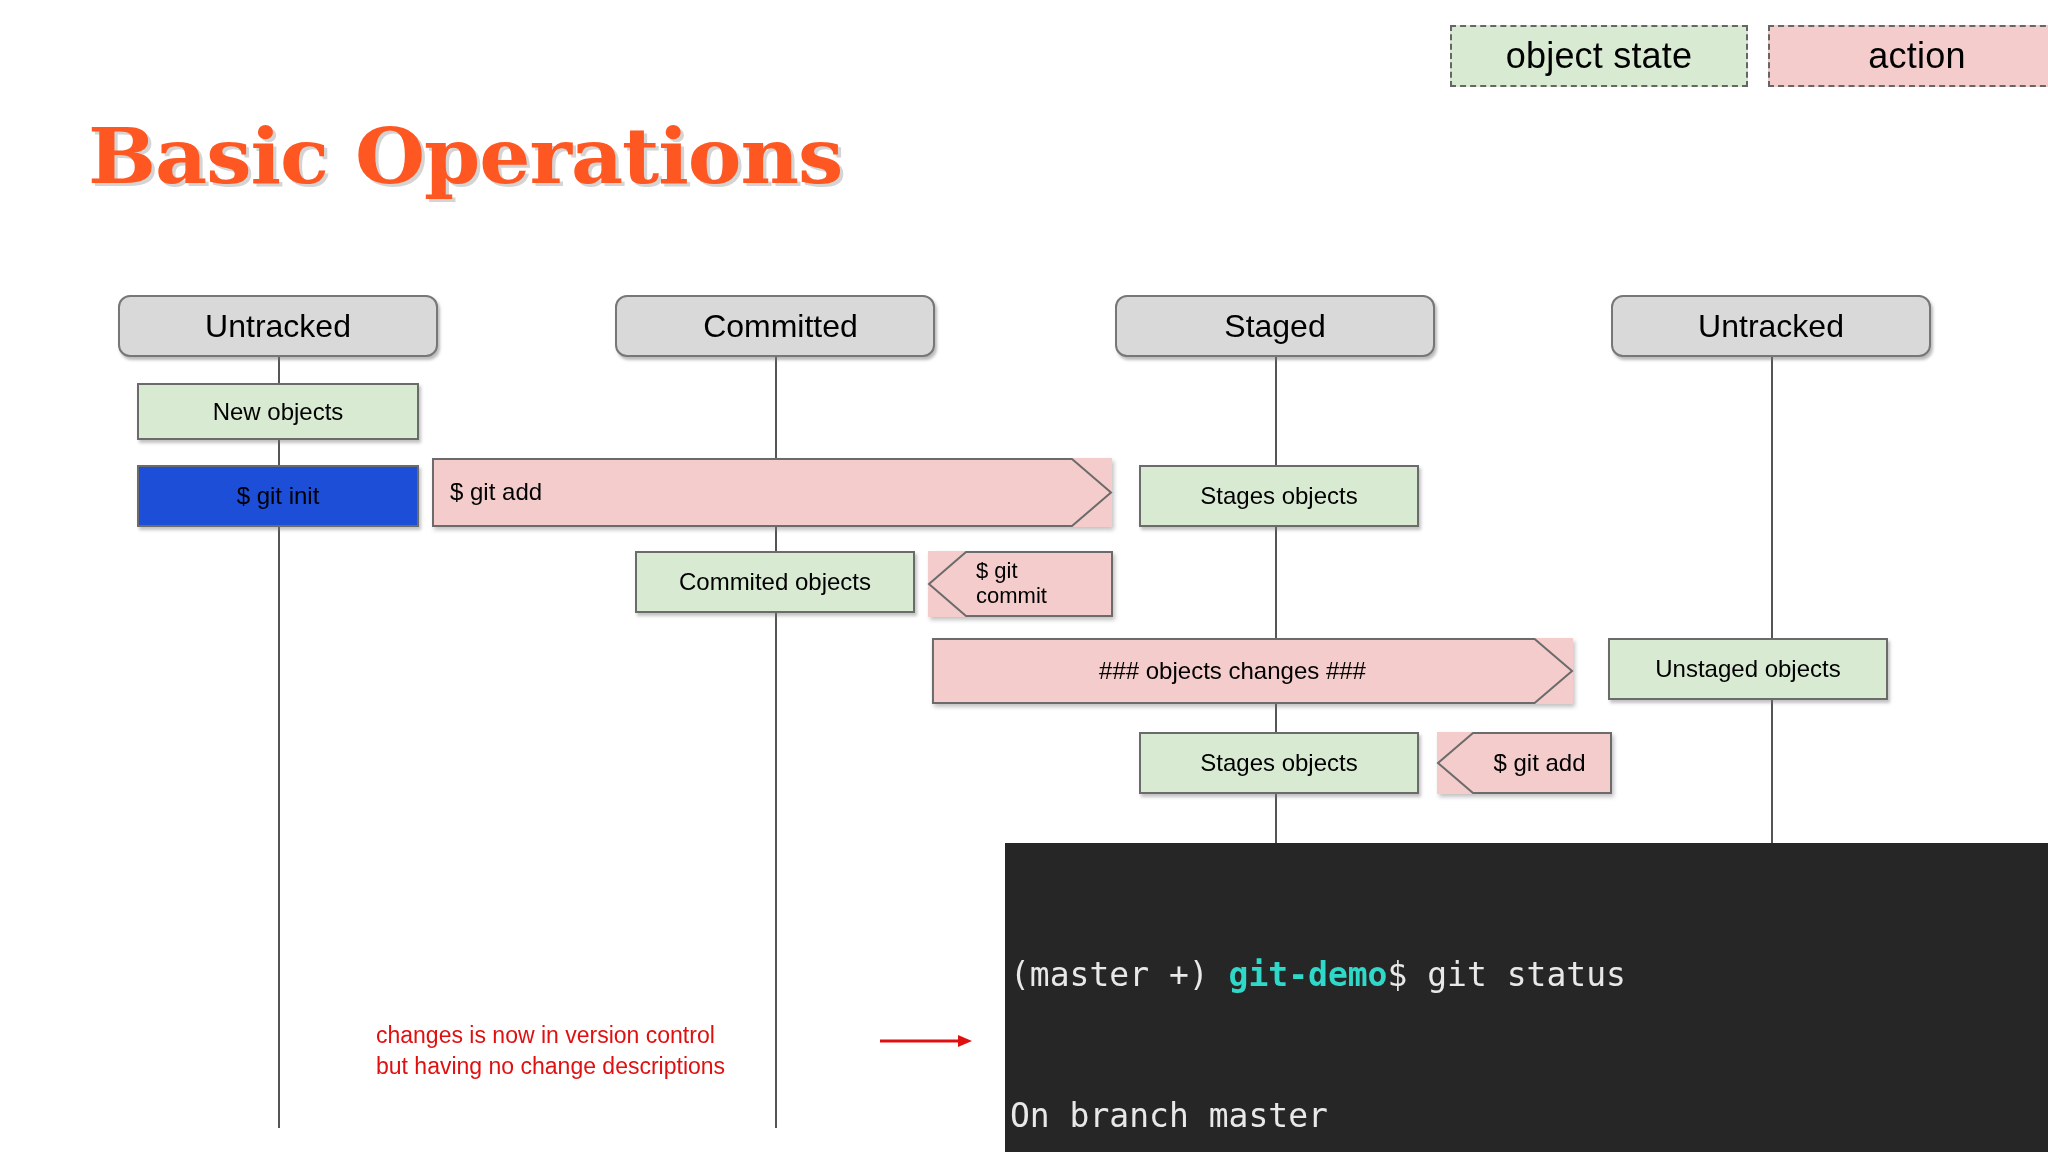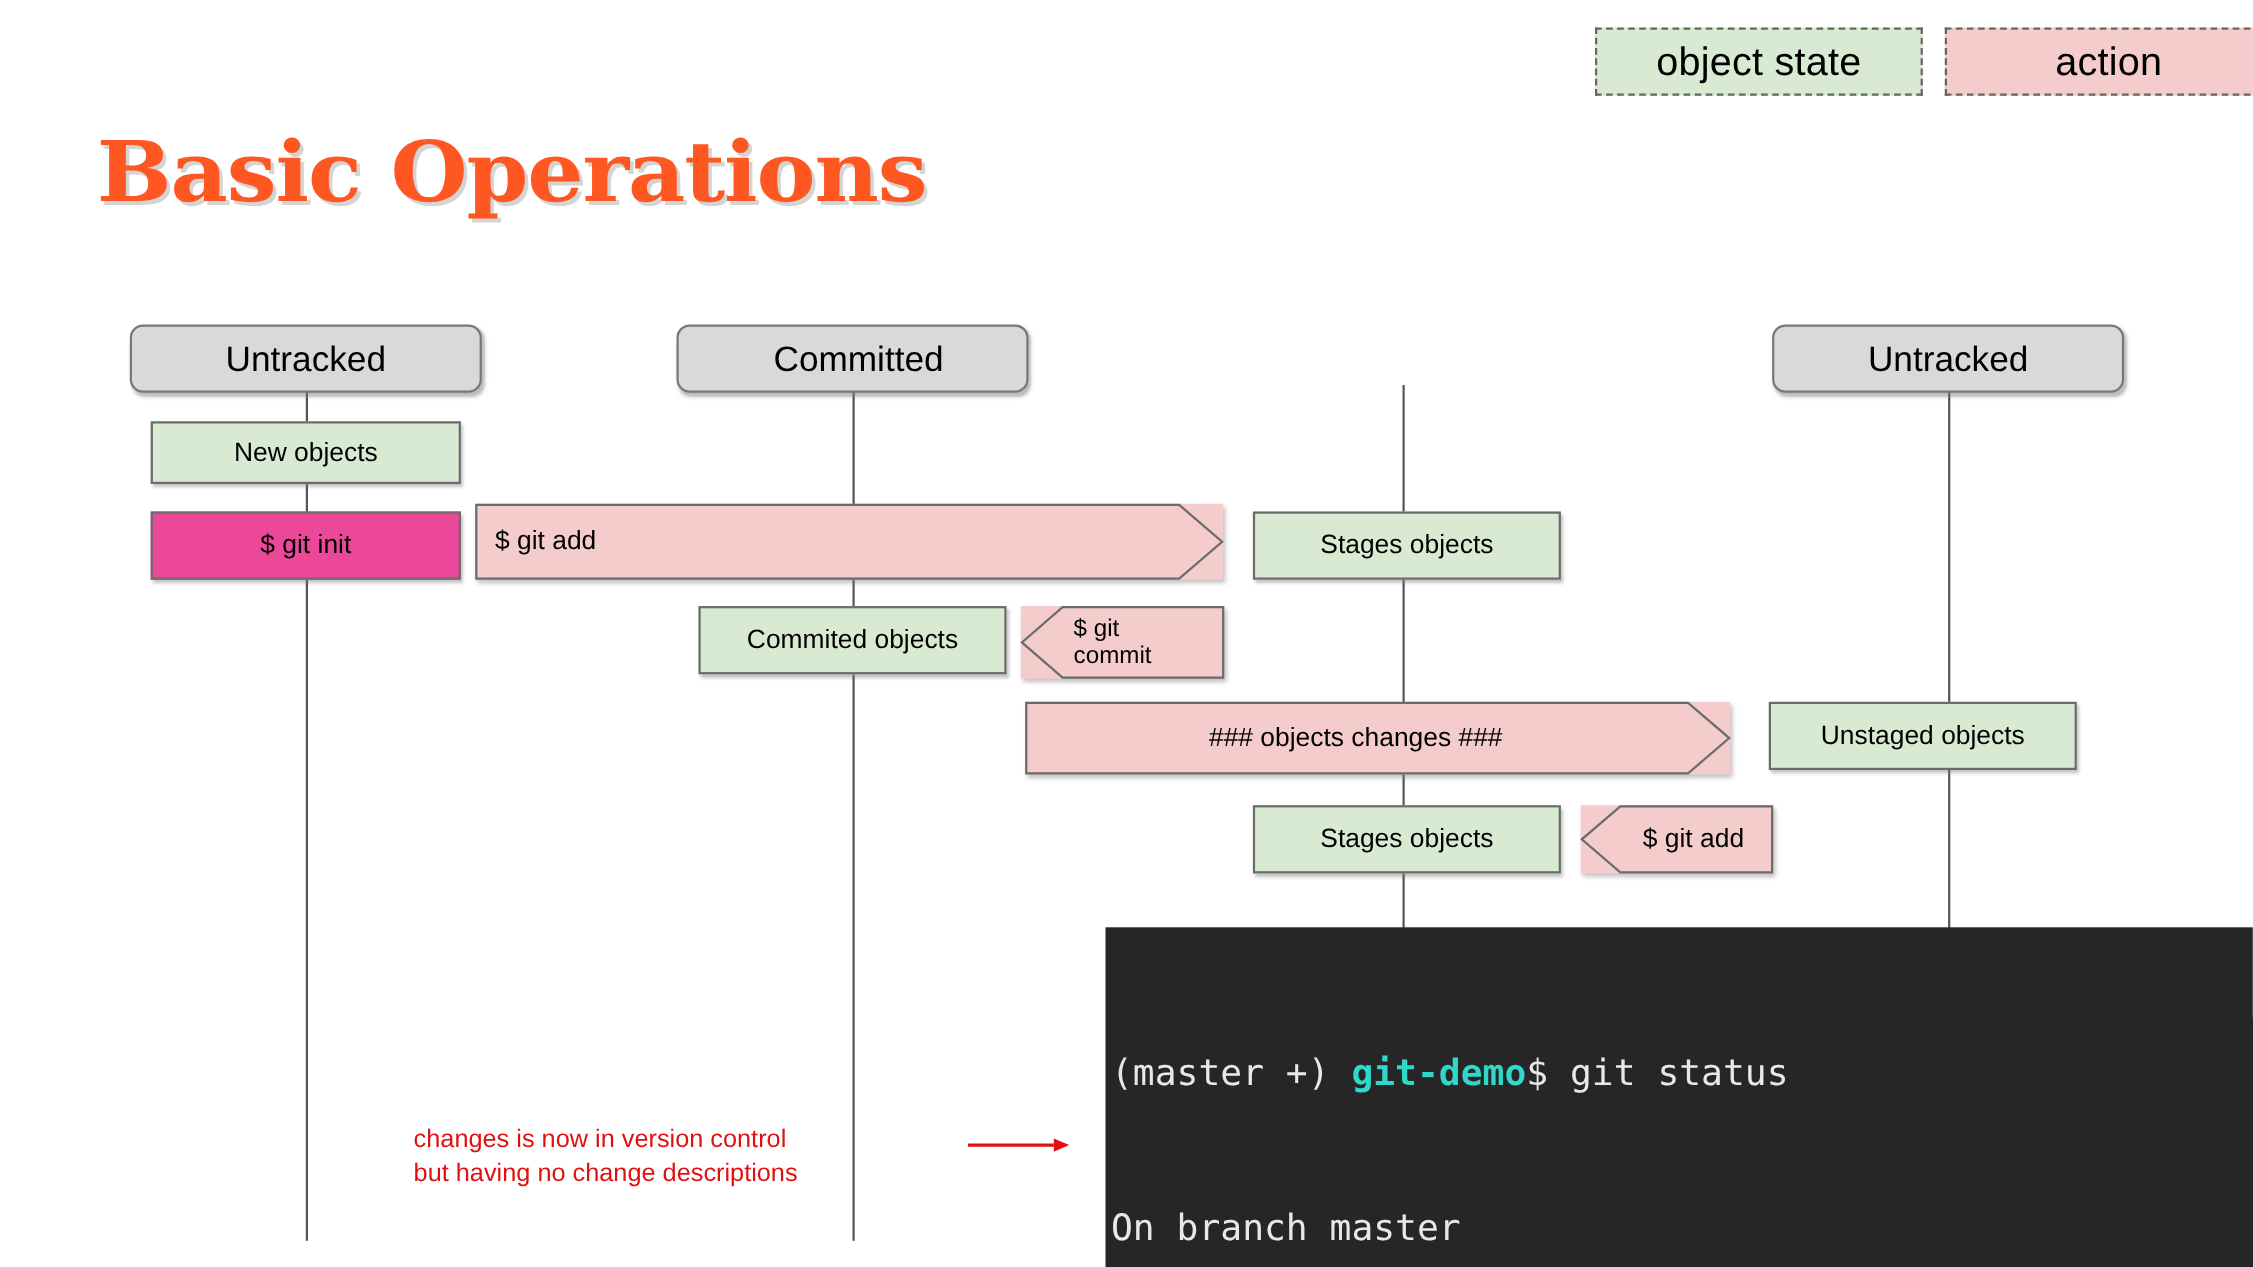--- a/index.html
+++ b/index.html
@@ -91,21 +91,21 @@
     border: 2px solid #6b6b6b;
     box-shadow: 2px 3px 3px rgba(120,120,120,.45);
     display: flex;
     align-items: center;
     font-size: 24px;
     color: #000000;
     padding: 0 27px;
   }
   .node.center { justify-content: center; }
   .node.state  { background: #d9ead3; }
-  .node.action { background: #ec4899; }
+  .node.action { background: #1d4ed8; }
 
   
   .arrow {
     position: absolute;
     box-sizing: border-box;
     background: #f4cccc;
     display: flex;
     align-items: center;
     font-size: 24px;
     color: #000000;
@@ -186,20 +186,23 @@
   <div class="lifeline" style="left:775px; top:350px; height:778px;"></div>
   <div class="lifeline" style="left:1275px; top:350px; height:495px;"></div>
   <div class="lifeline" style="left:1771px; top:350px; height:495px;"></div>
 
   <div class="col-header" style="left:118px; top:295px; width:320px;">
     <span>Untracked</span>
   </div>
   <div class="col-header" style="left:615px; top:295px; width:320px;padding-left:11px;">
     <span>Committed</span>
   </div>
+  <div class="col-header" style="left:1115px; top:295px; width:320px;">
+    <span>Staged</span>
+  </div>
   <div class="col-header" style="left:1611px; top:295px; width:320px;">
     <span>Untracked</span>
   </div>
 
   <div class="node state center" style="left:137px; top:383px; width:282px; height:57px;">
     <span>New objects</span>
   </div>
 
   <div class="node action center" style="left:137px; top:465px; width:282px; height:62px;">
     <span>$ git init</span>

